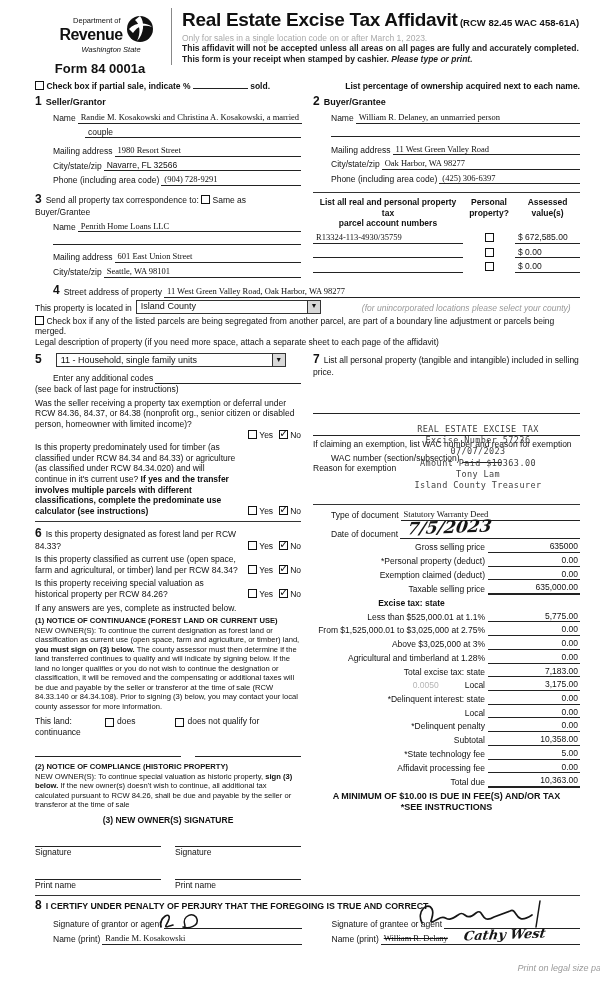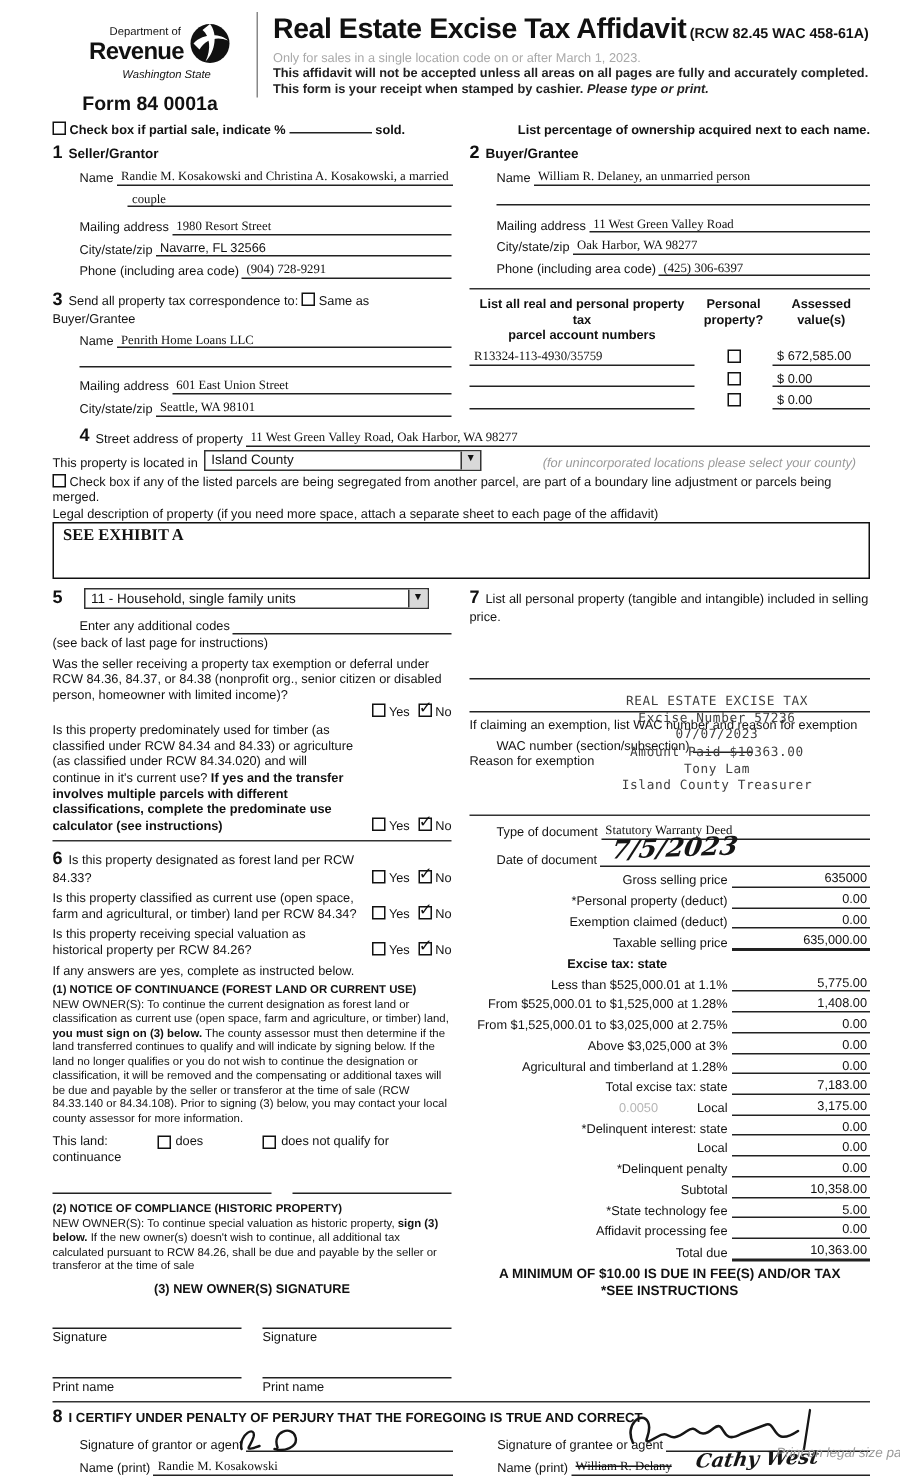--- a/index.html
+++ b/index.html
@@ -120,21 +120,21 @@
   </div>
 
   <div class="cols">
     <div class="colL">
       <div><span class="secnum">1</span><span class="sect-title">Seller/Grantor</span></div>
       <div class="frow">
           <label>Name</label>
           <span class="fld" style="font-family:'Liberation Serif',serif;">Randie M. Kosakowski and Christina A. Kosakowski, a married</span>
         </div>
       <div class="frow">
-          <span class="fld" style="font-family:Liberation Serif, serif; margin-left:32px;">couple</span>
+          <span class="fld" style="font-family:Liberation Sans, sans-serif; margin-left:32px;">couple</span>
         </div>
       <div class="frow" style="margin-top:7px;">
           <label>Mailing address</label>
           <span class="fld" style="font-family:'Liberation Serif',serif;">1980 Resort Street</span>
         </div>
       <div class="frow">
           <label>City/state/zip</label>
           <span class="fld" style="font-family:Liberation Sans, sans-serif;">Navarre, FL 32566</span>
         </div>
       <div class="frow">
@@ -232,23 +232,20 @@
         <span class="dd-val" style="flex:1;">Island County</span>
         <span class="dd-btn">▼</span>
       </span>
       <span class="i gray" style="margin-left:5px;padding-left:36px;">(for unincorporated locations please select your county)</span>
     </div>
     <div style="margin-top:2px;">
       <span class="cb"></span>
       <span>Check box if any of the listed parcels are being segregated from another parcel, are part of a boundary line adjustment or parcels being merged.</span>
     </div>
     <div>Legal description of property (if you need more space, attach a separate sheet to each page of the affidavit)</div>
-    <div class="legalbox">
-      <span class="txt">SEE EXHIBIT A</span>
-    </div>
   </div>
 
   <div class="cols" style="margin-top:5px;">
 
     <div class="colL">
       <div class="row">
         <span class="secnum" style="margin-right:14px;">5</span>
         <span class="dd" style="width:230px;">
           <span class="dd-val" style="flex:1;">11 - Household, single family units</span>
           <span class="dd-btn">▼</span>
@@ -377,24 +374,20 @@
           <span class="tv">0.00</span>
         </div>
       <div class="taxrow">
           <span class="tl">Taxable selling price</span>
           <span class="tv" style="border-bottom:2px solid #222;">635,000.00</span>
         </div>
       <div class="centered b" style="margin:3px 70px 1px 0;">Excise tax: state</div>
       <div class="taxrow">
           <span class="tl">Less than $525,000.01 at 1.1%</span>
           <span class="tv">5,775.00</span>
-        </div>
-      <div class="taxrow">
-          <span class="tl">From $525,000.01 to $1,525,000 at 1.28%</span>
-          <span class="tv">1,408.00</span>
         </div>
       <div class="taxrow">
           <span class="tl">From $1,525,000.01 to $3,025,000 at 2.75%</span>
           <span class="tv">0.00</span>
         </div>
       <div class="taxrow">
           <span class="tl">Above $3,025,000 at 3%</span>
           <span class="tv">0.00</span>
         </div>
       <div class="taxrow">

